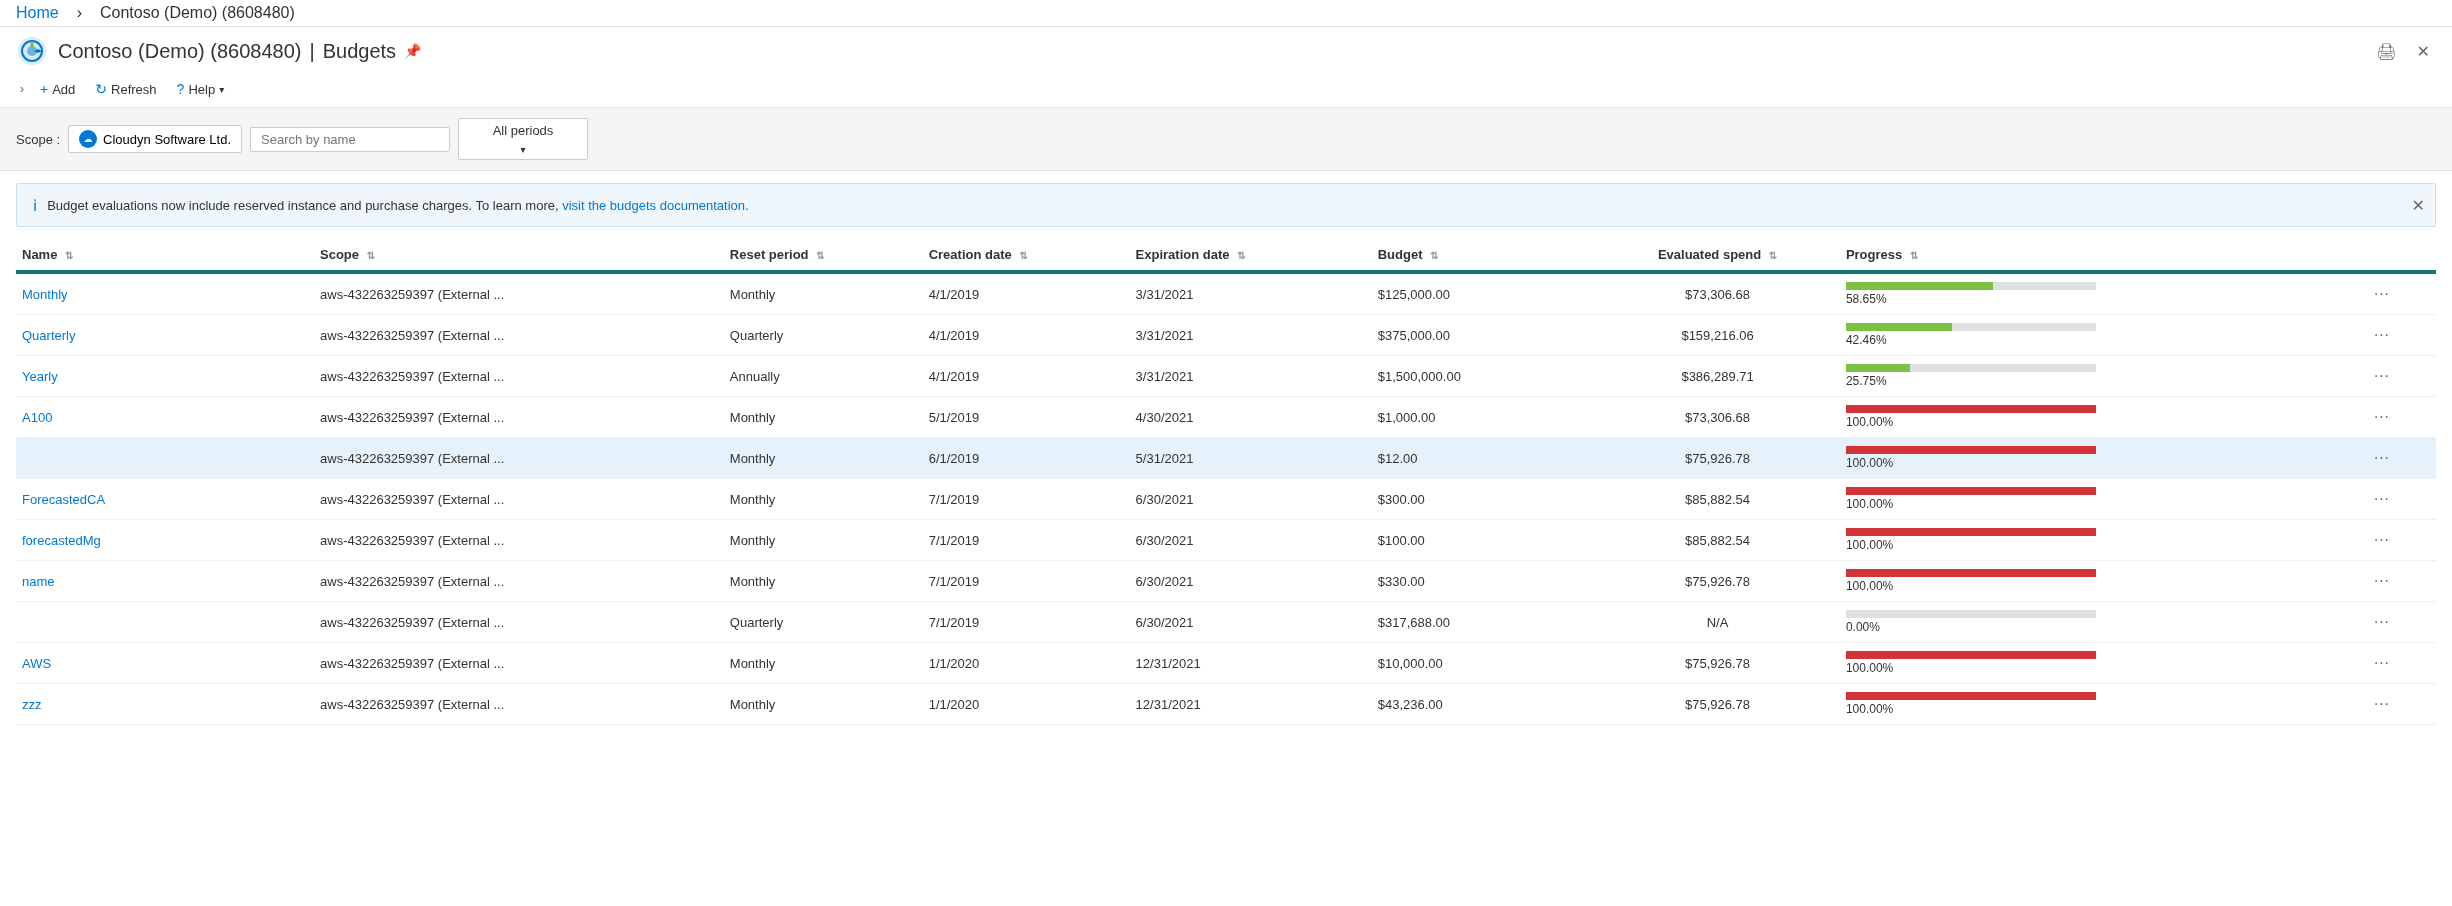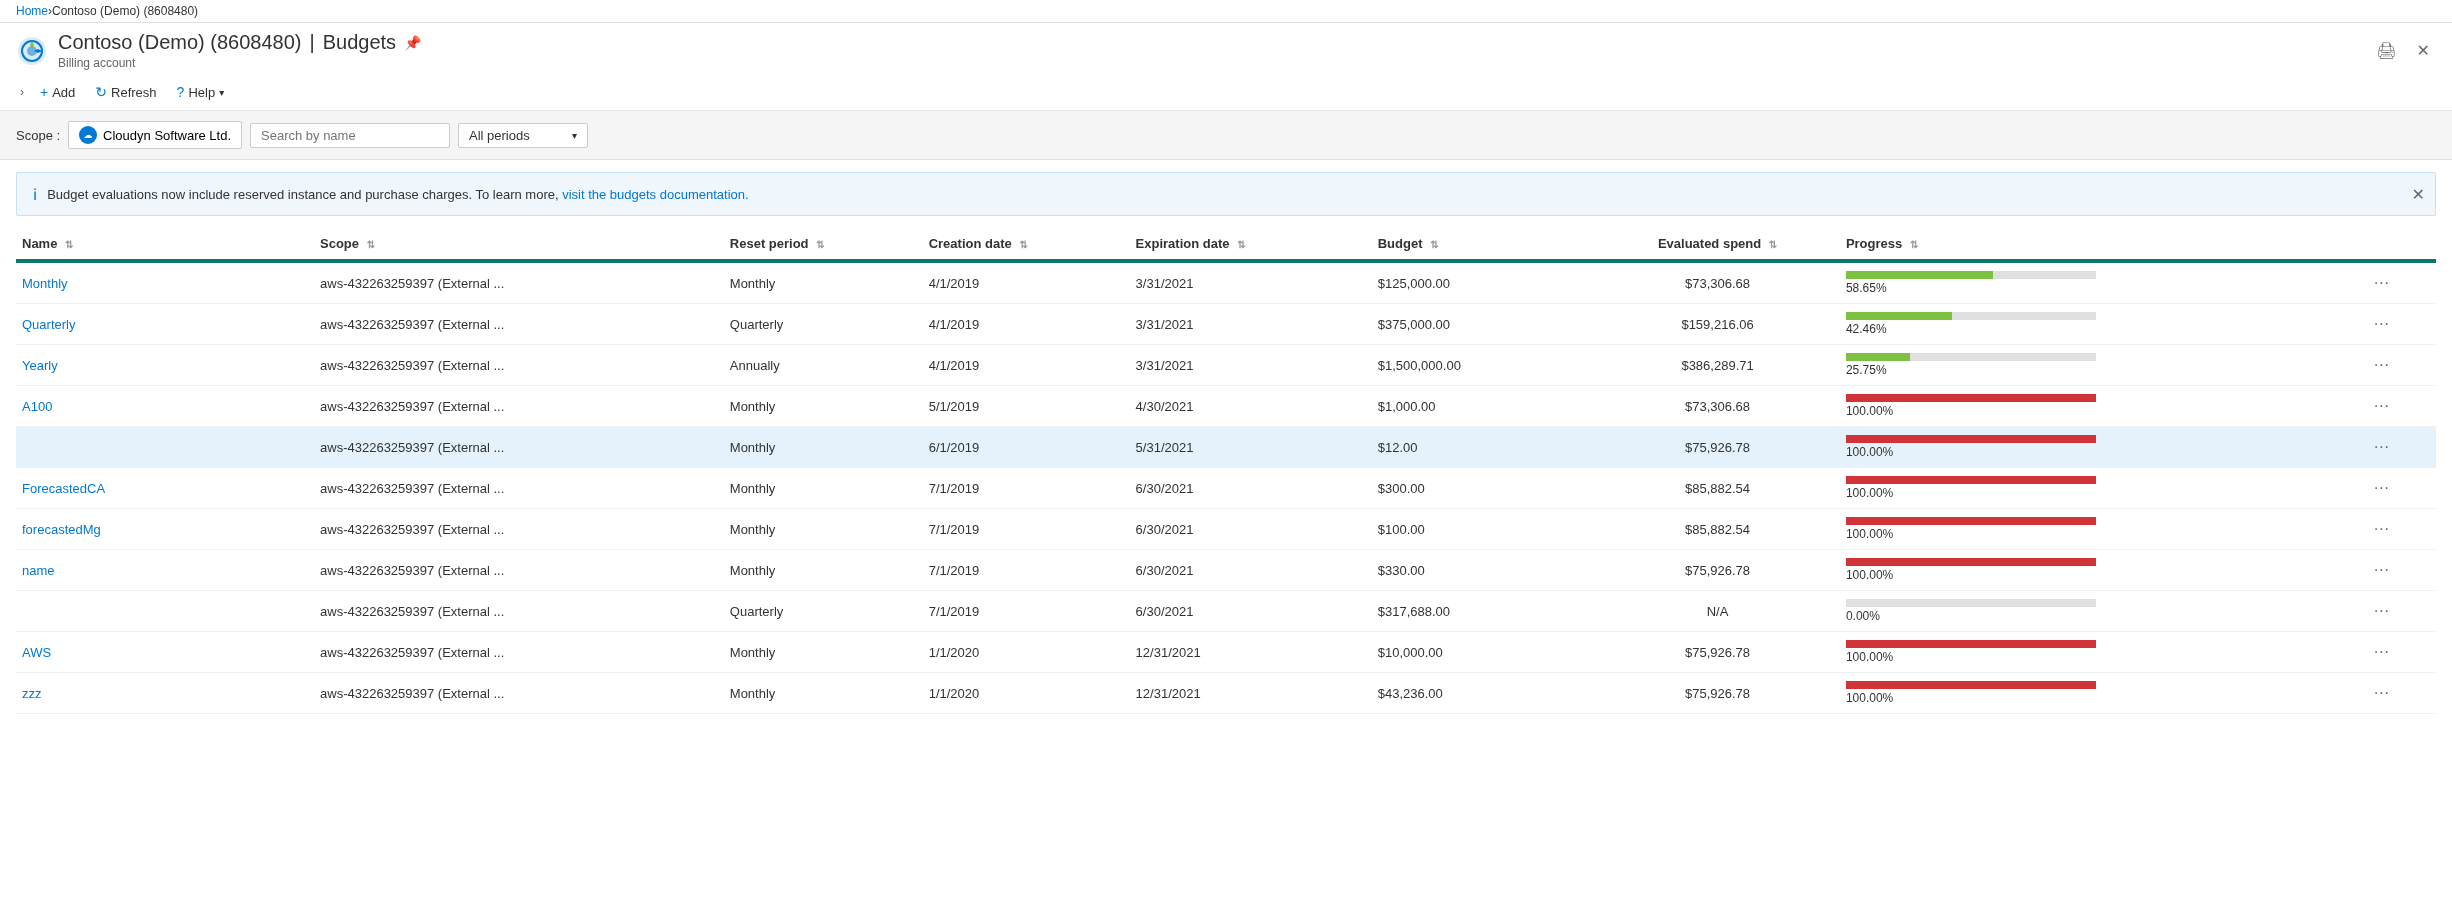--- a/index.html
+++ b/index.html
@@ -1,39 +1,39 @@
 <!DOCTYPE html>
 <html><head>
   <meta charset="utf-8">
   <style>
     * { box-sizing: border-box; margin: 0; padding: 0; }
     body { font-family: 'Segoe UI', Arial, sans-serif; font-size: 13px; color: #333; background: #fff; overflow-x: hidden; }
 
     .top-bar { padding: 4px 16px; background: #fff; border-bottom: 1px solid #e0e0e0; }
-    .breadcrumb { display: flex; align-items: center; gap: 0; font-size: 12px; color: #0078d4; }
+    .breadcrumb { display: flex; align-items: center; gap: 18px; font-size: 16px; color: #0078d4; }
     .breadcrumb span { color: #333; }
     .breadcrumb a { color: #0078d4; text-decoration: none; }
 
     .header { display: flex; align-items: center; padding: 8px 16px 4px 16px; background: #fff; }
     .header-icon { width: 32px; height: 32px; margin-right: 10px; }
     .header-title-block { flex: 1; }
     .header-title { font-size: 20px; font-weight: 400; color: #333; display: flex; align-items: center; gap: 8px; }
     .header-subtitle { font-size: 12px; color: #666; margin-top: 2px; }
     .pin-icon { color: #666; cursor: pointer; font-size: 14px; }
 
     .toolbar { display: flex; align-items: center; padding: 6px 16px; background: #fff; gap: 4px; border-bottom: 1px solid #e8e8e8; }
     .toolbar-btn { display: flex; align-items: center; gap: 4px; padding: 4px 8px; border: none; background: transparent; cursor: pointer; color: #333; font-size: 13px; border-radius: 2px; }
     .toolbar-btn .icon { font-size: 14px; color: #0078d4; }
 
     .filters-bar { display: flex; align-items: center; padding: 10px 16px; background: #f5f5f5; gap: 8px; border-bottom: 1px solid #e0e0e0; }
     .scope-label { font-size: 13px; color: #333; display: flex; align-items: center; gap: 6px; }
     .scope-btn { display: flex; align-items: center; gap: 6px; padding: 4px 10px; border: 1px solid #ccc; background: #fff; cursor: pointer; border-radius: 2px; font-size: 13px; }
     .scope-icon { width: 18px; height: 18px; background: #0078d4; border-radius: 50%; display: inline-flex; align-items: center; justify-content: center; color: white; font-size: 9px; }
     .search-input { padding: 4px 10px; border: 1px solid #ccc; background: #fff; border-radius: 2px; font-size: 13px; width: 200px; color: #999; }
-    .period-select { display: flex; align-items: center; gap: 6px; padding: 4px 10px; border: 1px solid #ccc; background: #fff; border-radius: 2px; font-size: 13px; cursor: pointer; min-width: 130px; justify-content: space-between; }
+    .period-select { display: flex; align-items: center; gap: 6px; padding: 4px 10px; border: 1px solid #ccc; background: #fff; border-radius: 2px; font-size: 13px; cursor: pointer; min-width: 130px; justify-content: space-between; flex-direction: column; }
 
     .info-banner { display: flex; align-items: center; gap: 10px; padding: 10px 16px; background: #eff6fc; border: 1px solid #c7e0f4; margin: 12px 16px; border-radius: 2px; position: relative; }
     .info-icon { color: #0078d4; font-size: 16px; flex-shrink: 0; }
     .info-text { font-size: 13px; color: #333; }
     .info-text a { color: #0078d4; text-decoration: none; }
     .info-close { position: absolute; right: 10px; top: 50%; transform: translateY(-50%); background: none; border: none; cursor: pointer; font-size: 16px; color: #666; }
 
     .table-container { padding: 0 16px; }
     table { width: 100%; border-collapse: collapse; }
     thead tr { border-bottom: 4px solid #0f766e; }
@@ -88,21 +88,20 @@
       <path d="M26 16 L22 18 L18 16 L22 14 Z" fill="#0078d4"></path>
     </svg>
   </div>
   <div class="header-title-block">
     <div class="header-title">
       <span>Contoso (Demo) (8608480)</span>
       <span>|</span>
       <span>Budgets</span>
       <span class="pin-icon">📌</span>
     </div>
-    <div class="header-subtitle">Billing account</div>
   </div>
   <div class="window-controls">
     <button class="win-btn">🖨</button>
     <button class="win-btn">✕</button>
   </div>
 </div>
 
 <div class="toolbar">
   <button class="chevron-btn">›</button>
   <button class="toolbar-btn">

